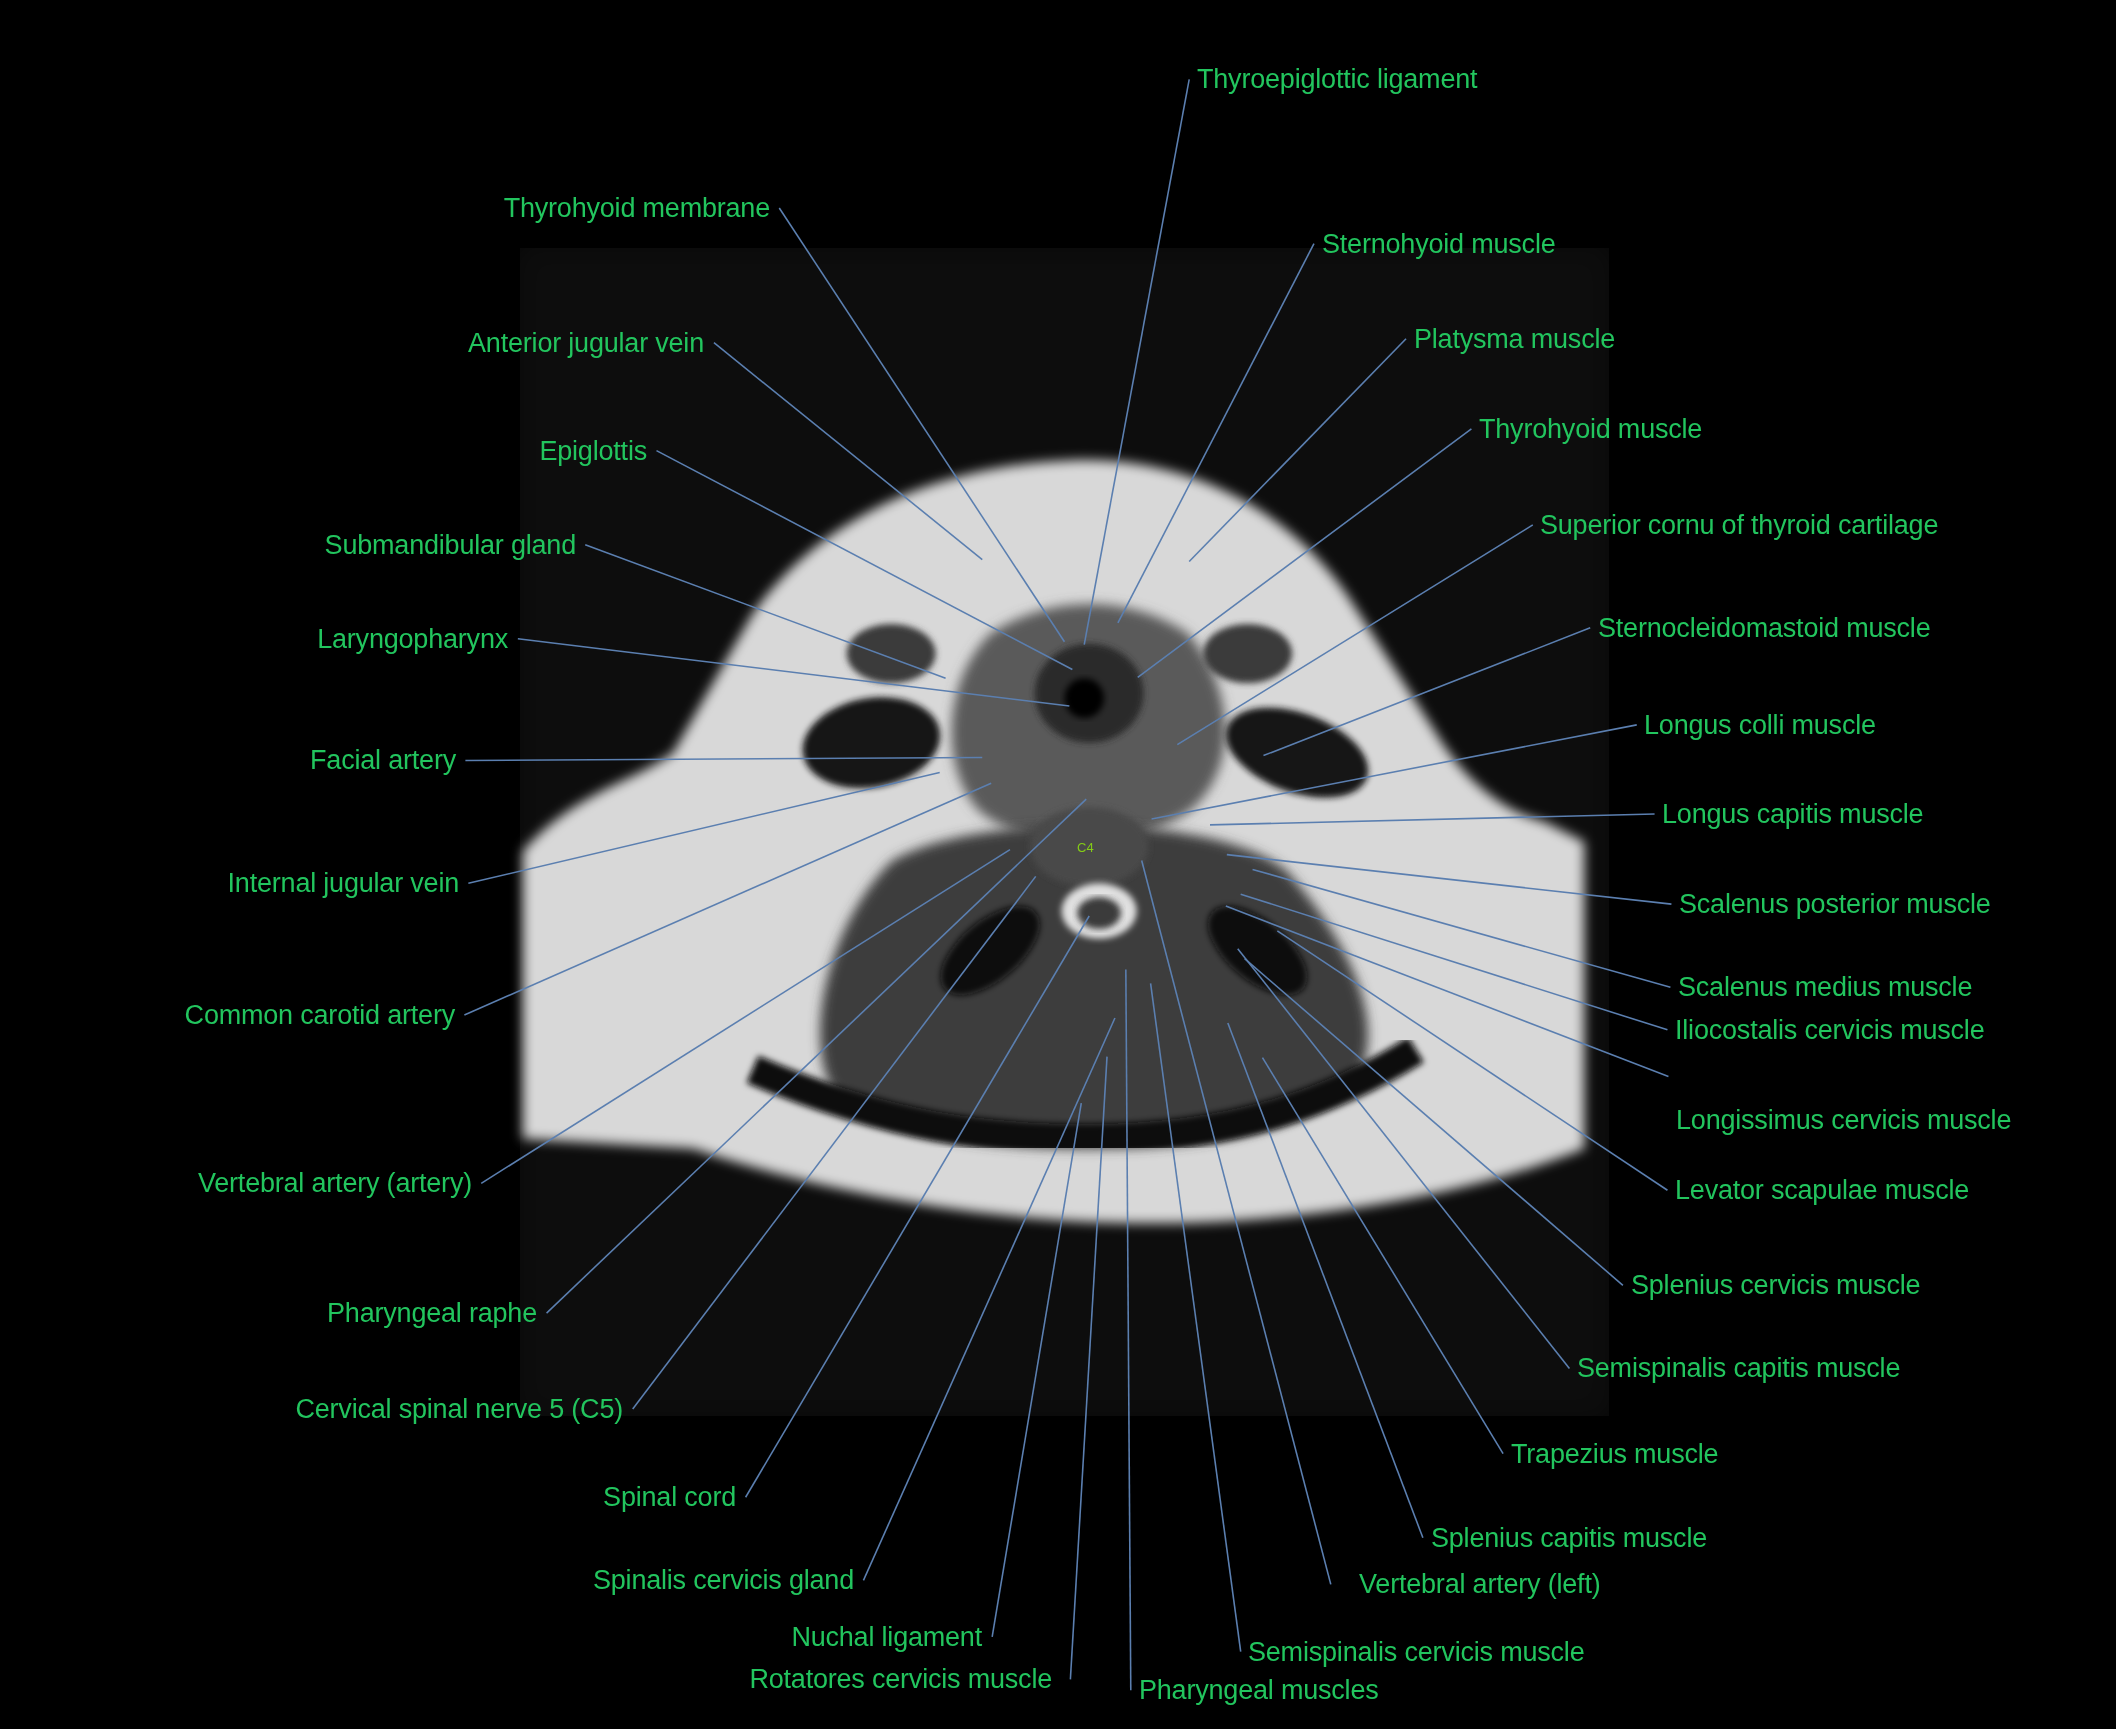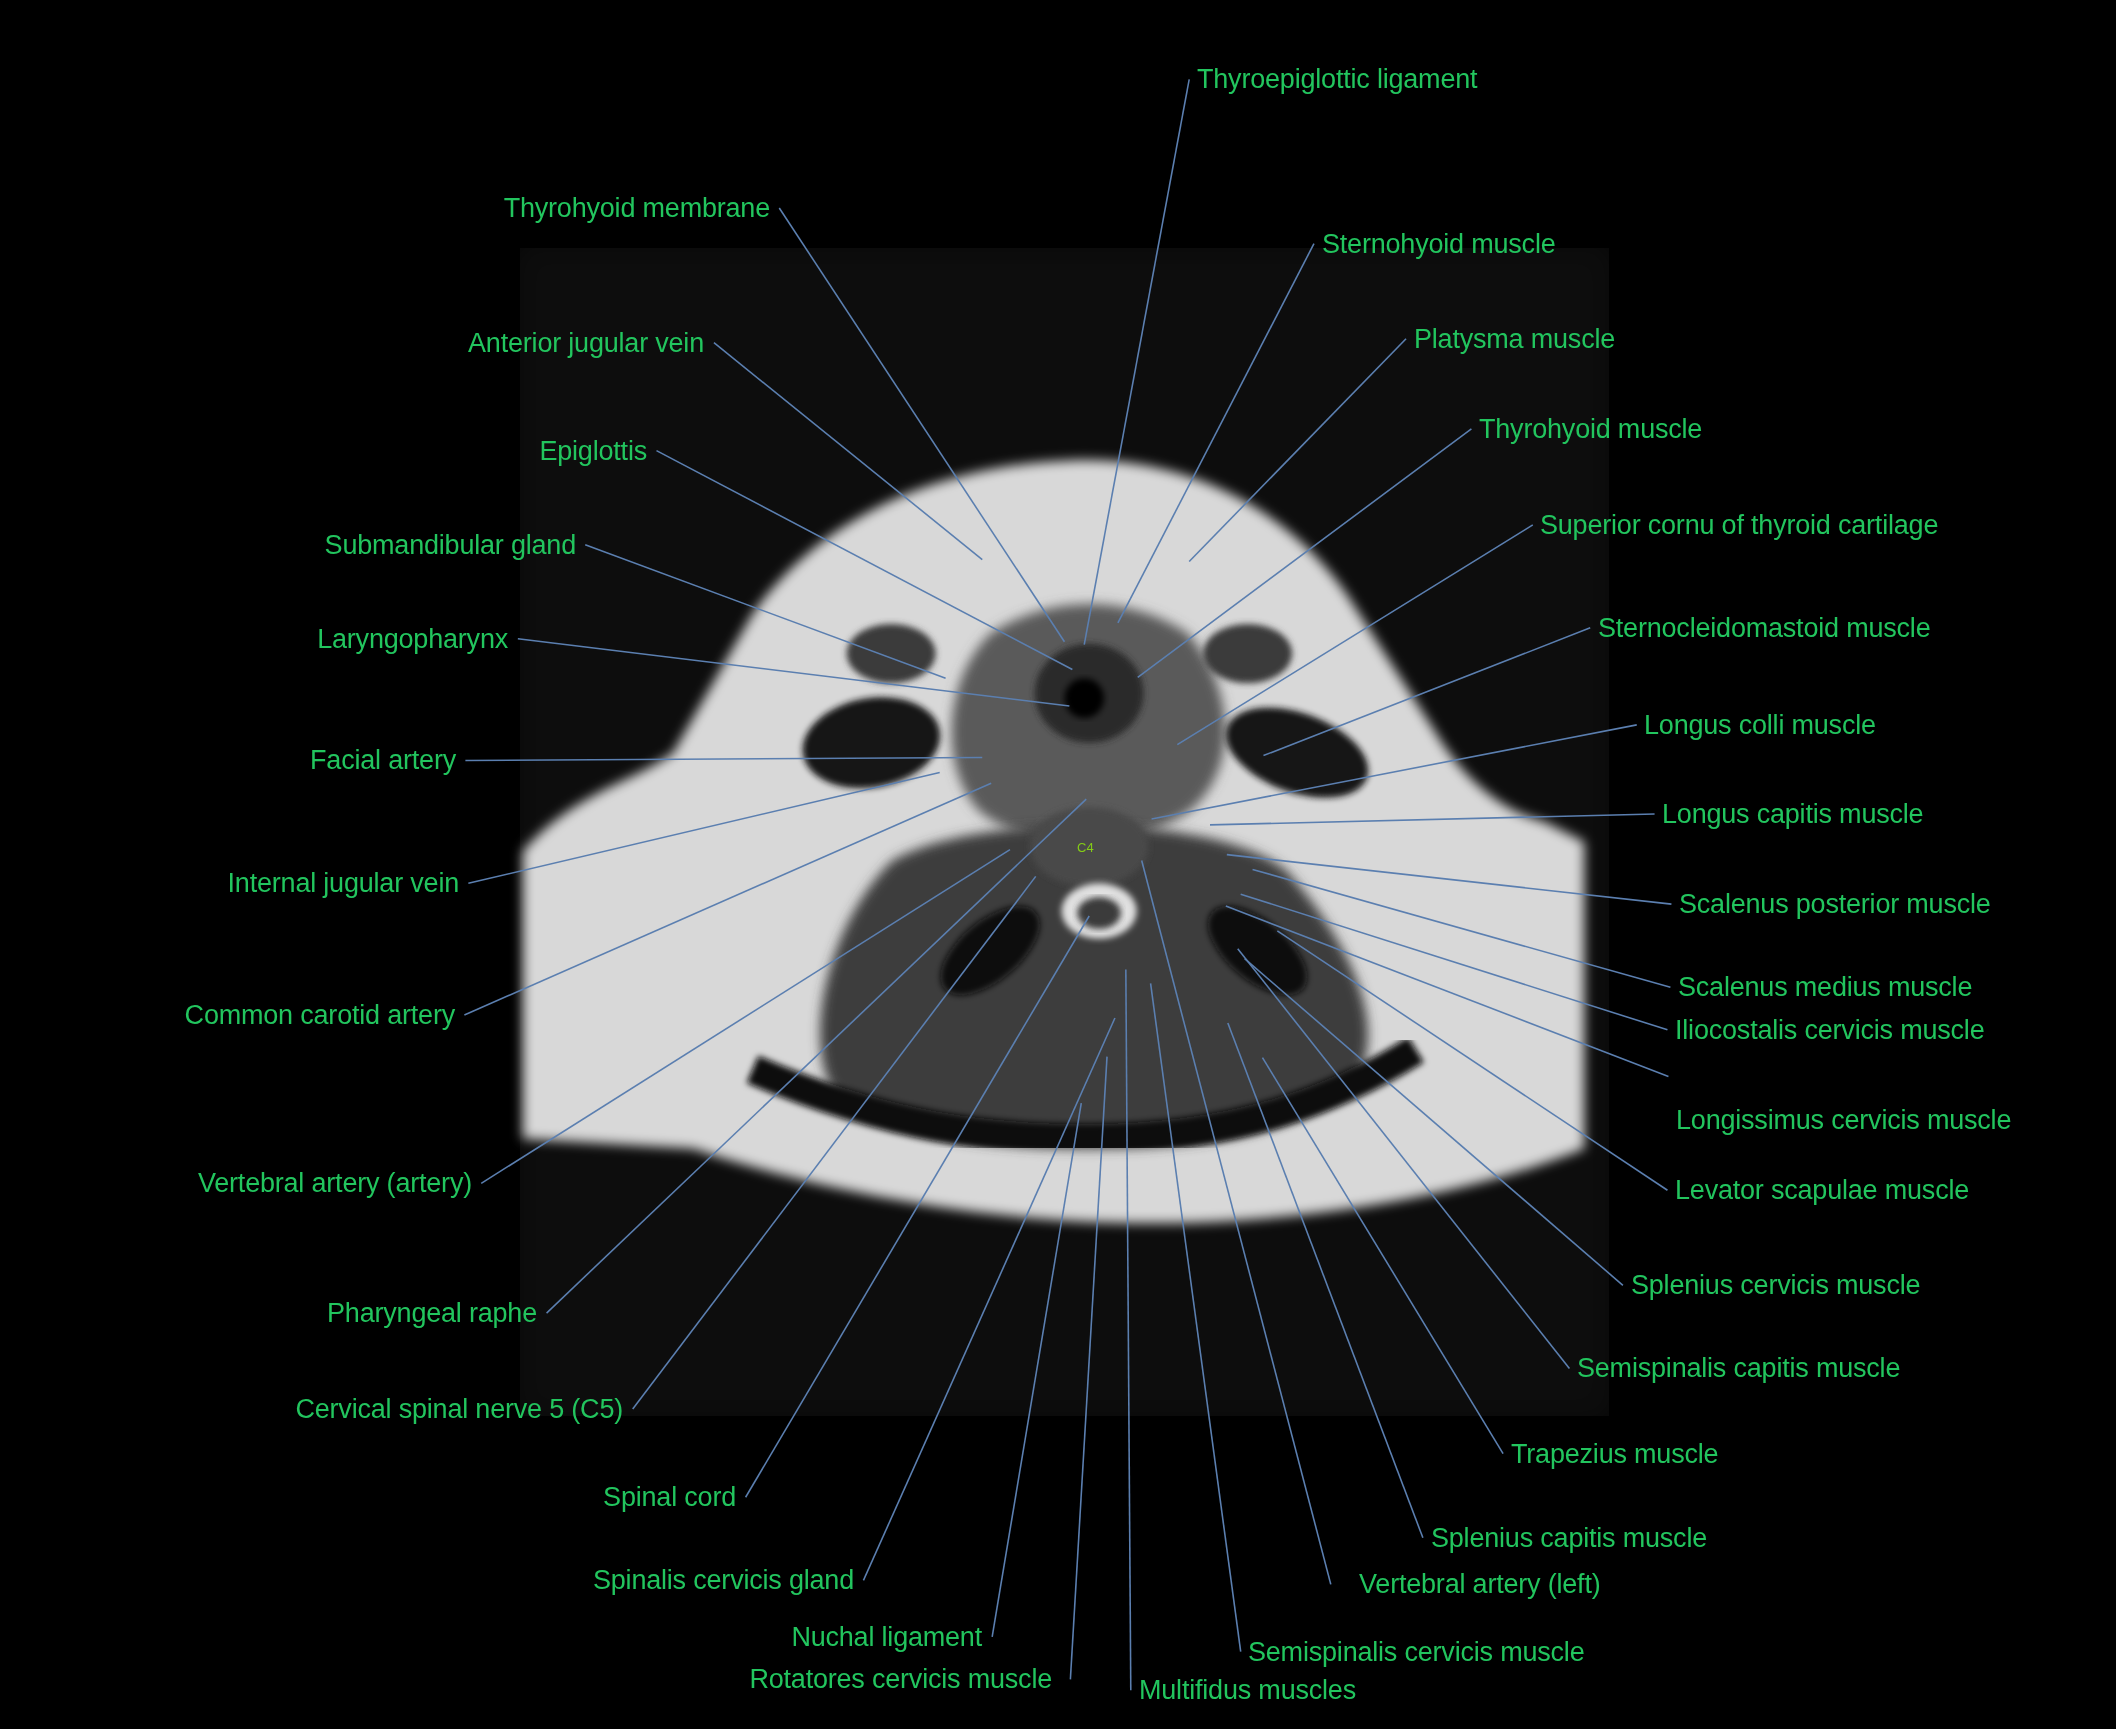--- a/index.html
+++ b/index.html
@@ -118,16 +118,16 @@
       <div class="label right" style="left: 1678px; top: 971px;">Scalenus medius muscle</div>
       <div class="label right" style="left: 1675px; top: 1014px;">Iliocostalis cervicis muscle</div>
       <div class="label right" style="left: 1676px; top: 1060px; margin-top: 44px;">Longissimus cervicis muscle</div>
       <div class="label right" style="left: 1675px; top: 1174px;">Levator scapulae muscle</div>
       <div class="label right" style="left: 1631px; top: 1269px;">Splenius cervicis muscle</div>
       <div class="label right" style="left: 1577px; top: 1352px;">Semispinalis capitis muscle</div>
       <div class="label right" style="left: 1511px; top: 1438px;">Trapezius muscle</div>
       <div class="label right" style="left: 1431px; top: 1522px;">Splenius capitis muscle</div>
       <div class="label right" style="left: 1339px; top: 1568px; margin-left: 20px;">Vertebral artery (left)</div>
       <div class="label right" style="left: 1248px; top: 1636px;">Semispinalis cervicis muscle</div>
-      <div class="label right" style="left: 1139px; top: 1674px;">Multifidus muscles</div>
+      <div class="label right" style="left: 1139px; top: 1674px;">Pharyngeal muscles</div>
     </div>
 </div>
 
 
 </body></html>

